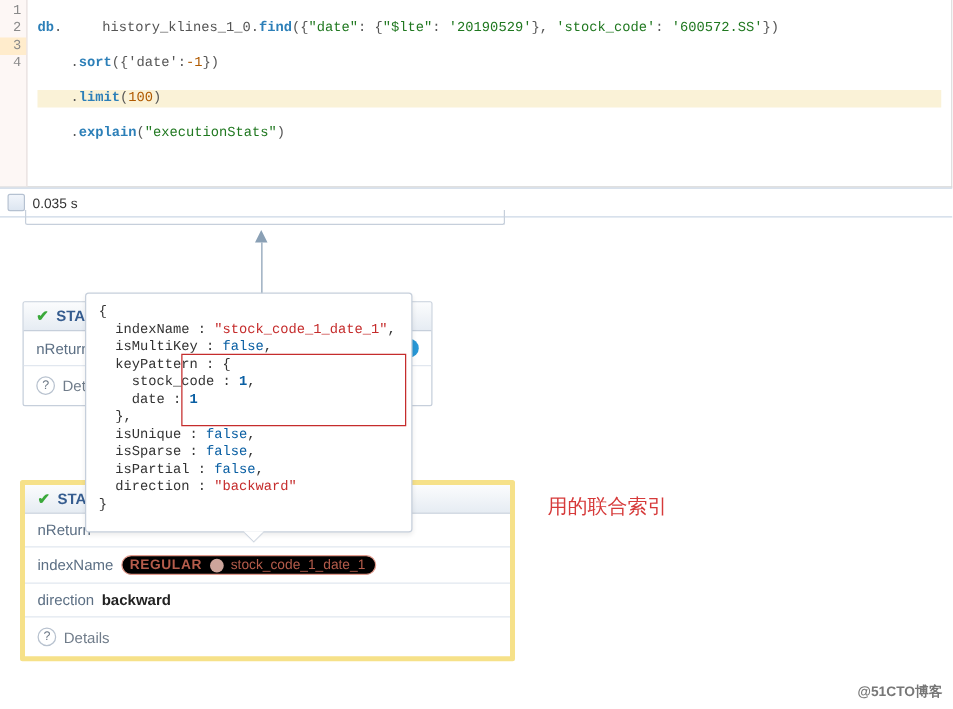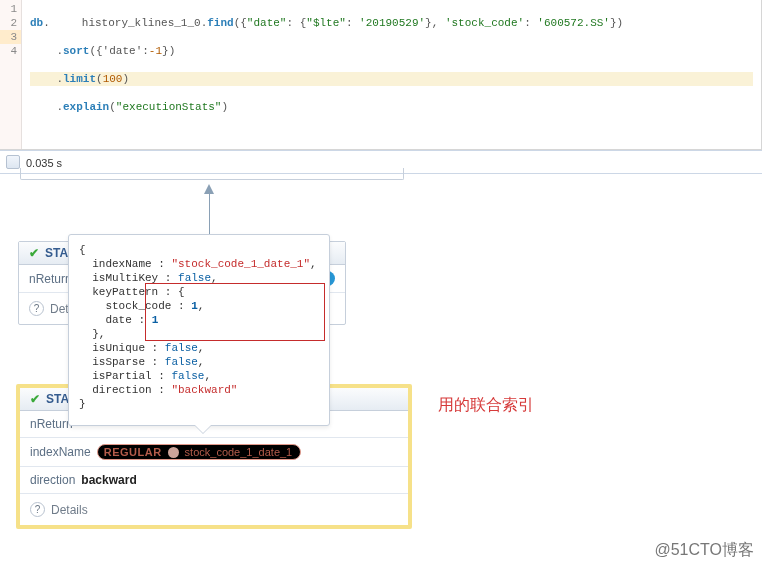--- a/index.html
+++ b/index.html
@@ -234,22 +234,23 @@
     top: 395px;
     color: #d63a3a;
     font-size: 16px;
     font-family: "SimSun","Songti SC",serif;
   }
 
   .watermark {
     position: absolute;
     right: 8px;
     bottom: 6px;
-    font-size: 16px;
+    font-size: 11px;
     color: #777;
+    font-weight: bold;
   }
 </style>
 </head>
 <body>
 
 <div class="editor">
   <div class="gutter">
     <div>1</div>
     <div>2</div>
     <div class="hl">3</div>

